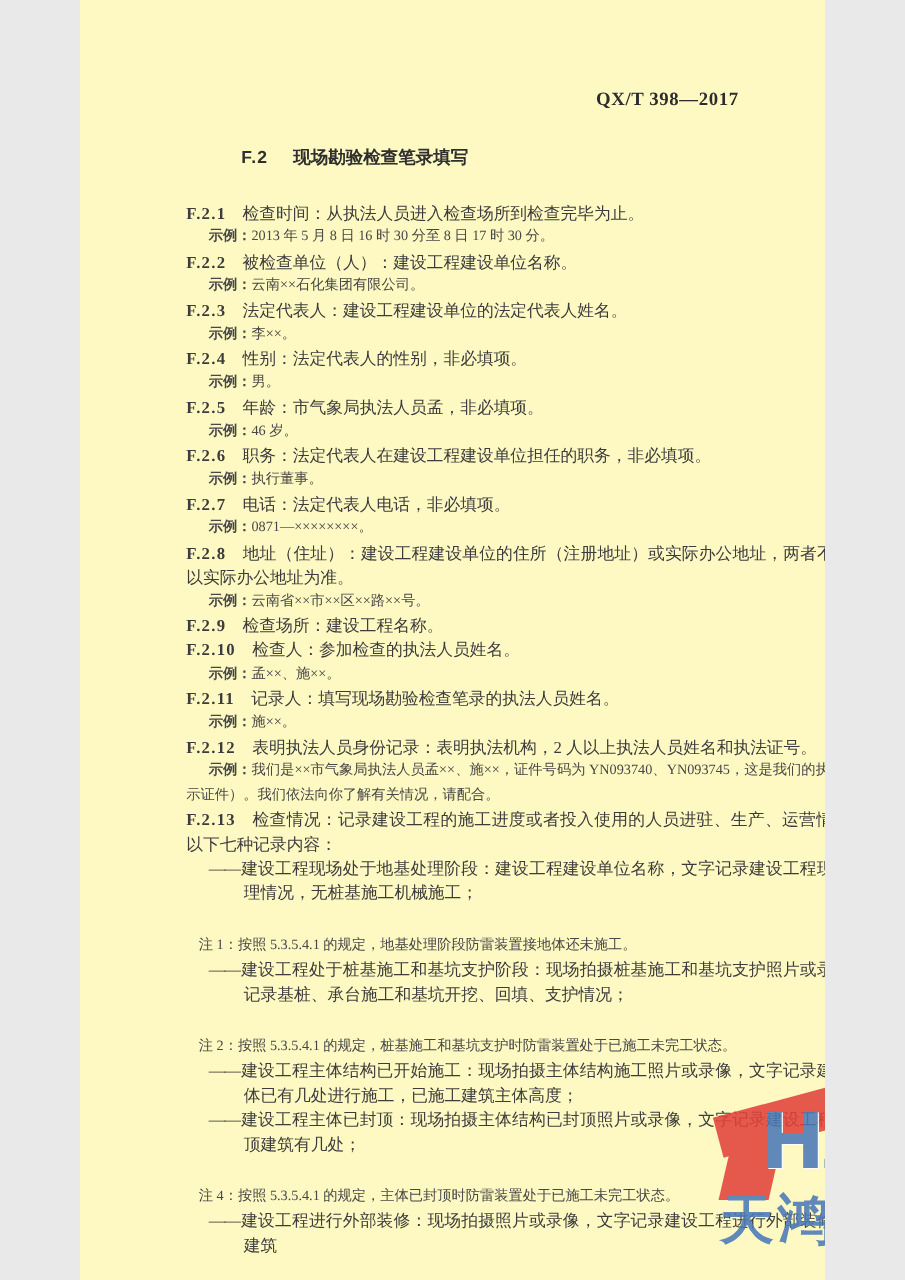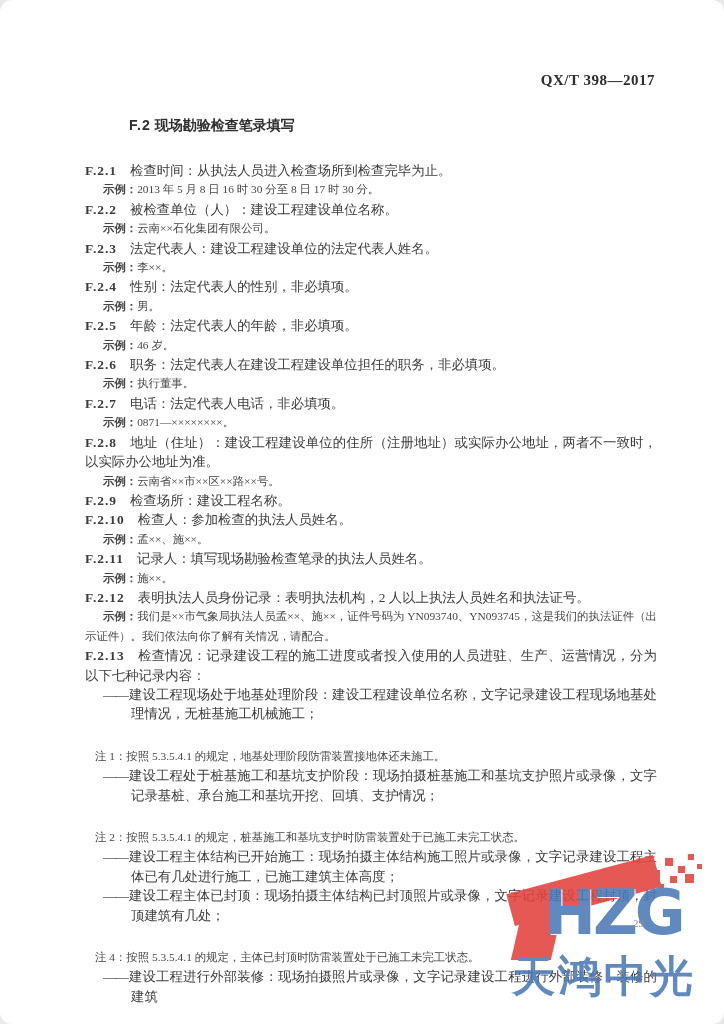--- a/index.html
+++ b/index.html
@@ -1,33 +1,32 @@
 <!DOCTYPE html>
 <html><head>
 <meta charset="utf-8">
 <style>
   html,body{margin:0;padding:0;background:#e9e9e9;}
   .page{
-    position:relative;width:724px;height:1024px;margin:0 auto;
-    background:#ffffff;overflow:hidden;
+    position:relative;width:596px;height:1024px;margin:0 auto;
+    background:#fef9c3;overflow:hidden;
     font-family:"Liberation Serif","DejaVu Serif",serif;
     color:#3c3c3c;
-    border-radius:12px;
   }
   .std-header{
     position:absolute;top:72px;right:69px;
     font-size:15px;font-weight:bold;letter-spacing:.5px;color:#2d2d2d;
   }
   .content{position:absolute;left:85px;top:116px;width:572px;z-index:1;}
   .section-title{
     font-size:14px;font-weight:bold;color:#2f2f2f;
     line-height:19px;margin-bottom:26px;
     font-family:"Liberation Sans","DejaVu Sans",sans-serif;
   }
-  .section-title .num{margin-right:4px;letter-spacing:1px;padding-left:44px;}
+  .section-title .num{margin-right:20px;letter-spacing:1px;padding-left:44px;}
   .clause{font-size:13.4px;line-height:19.4px;text-align:justify;}
   .clause .num{font-weight:bold;margin-right:13px;letter-spacing:1px;white-space:nowrap;}
   .example{font-size:11.4px;line-height:19.4px;text-indent:18px;color:#474747;text-align:justify;}
   .example .lbl{font-weight:bold;}
   .dash-item{font-size:13.4px;line-height:19.4px;padding-left:46px;text-indent:-28px;text-align:justify;}
   .dash-item .dash{letter-spacing:-1px;margin-right:1px;}
   .note{font-size:11.4px;line-height:19.4px;padding-left:10px;color:#474747;margin-top:23px;}
   
   .watermark{position:absolute;left:500px;top:848px;width:224px;height:160px;z-index:3;opacity:.88;}
   .wm-banner{position:absolute;left:8px;top:26px;width:152px;height:33px;background:#e2423c;transform:rotate(-15deg);}
@@ -90,21 +89,21 @@
     </div>
 
     <div class="clause">
       <span class="num">F.2.4</span><span>性别：法定代表人的性别，非必填项。</span>
     </div>
     <div class="example">
       <span class="lbl">示例：</span><span>男。</span>
     </div>
 
     <div class="clause">
-      <span class="num">F.2.5</span><span>年龄：法定代表人的年龄，非必填项。</span>
+      <span class="num">F.2.5</span><span>年龄：市气象局执法人员孟，非必填项。</span>
     </div>
     <div class="example">
       <span class="lbl">示例：</span><span>46 岁。</span>
     </div>
 
     <div class="clause">
       <span class="num">F.2.6</span><span>职务：法定代表人在建设工程建设单位担任的职务，非必填项。</span>
     </div>
     <div class="example">
       <span class="lbl">示例：</span><span>执行董事。</span>

